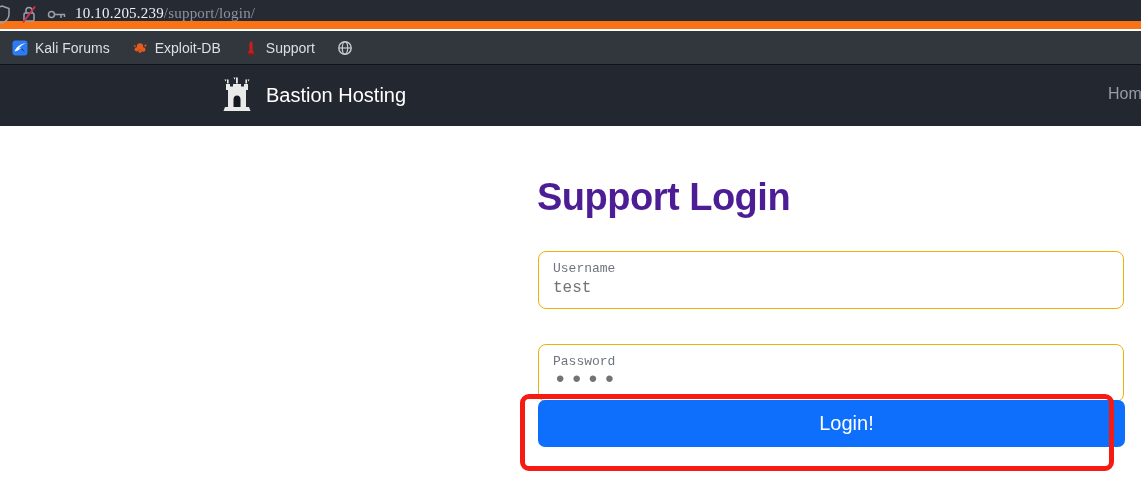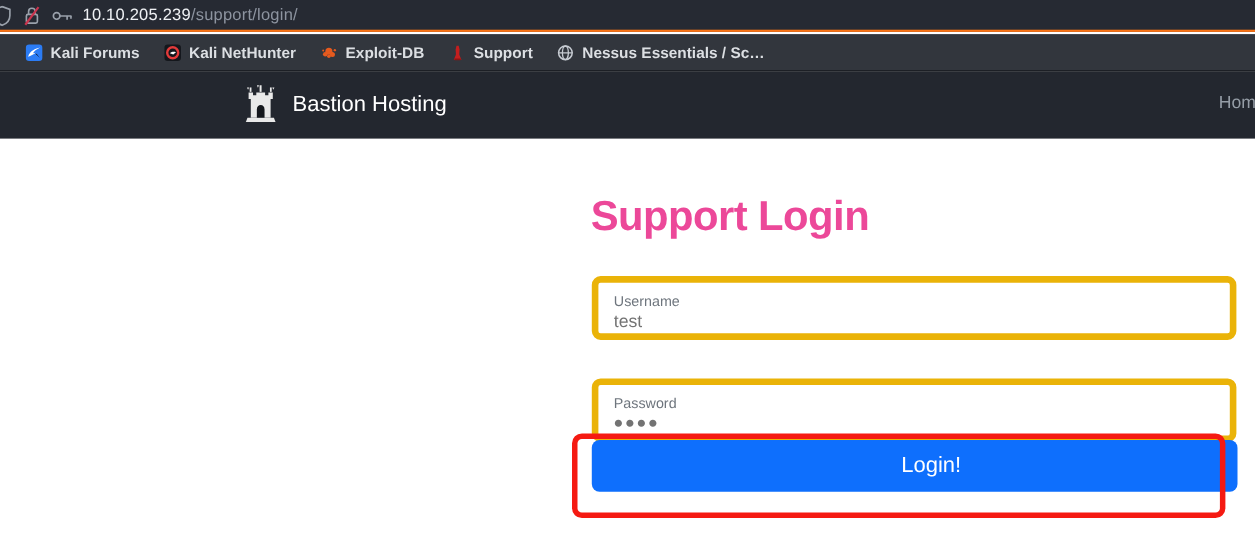--- a/index.html
+++ b/index.html
@@ -5,38 +5,38 @@
   html, body { margin:0; padding:0; }
   body {
     width:1141px; height:494px; position:relative; overflow:hidden;
     background:#ffffff; font-family:"Liberation Sans", "DejaVu Sans", sans-serif;
     -webkit-font-smoothing:antialiased;
   }
 
   
   .addressbar {
     position:absolute; top:0; left:0; width:100%; height:29px;
-    background:#262a33; border-bottom:2px solid #f97316;
-    display:flex; align-items:center; box-sizing:border-box;
+    background:#262a33; border-bottom:8px solid #f97316;
+    display:flex; align-items:center; box-sizing:border-box;font-family:Liberation Serif, serif;
   }
   .addressbar .icon { display:inline-flex; align-items:center; justify-content:center; }
   .shield-wrap { position:absolute; left:-7px; top:5px; }
   .lock-wrap   { position:absolute; left:20px; top:5px; }
   .key-wrap    { position:absolute; left:47px; top:7px; }
   .url {
     position:absolute; left:75px; top:0; height:27px; line-height:27px;
     font-size:15px; color:#eff1f4; letter-spacing:0.2px; cursor:text;
   }
   .url .path { color:#8d94a0; }
 
   
   .bookmarksbar {
     position:absolute; top:31px; left:0; width:100%; height:34px;
     background:#32363d; border-bottom:1px solid #101216;
-    display:flex; align-items:center; padding-left:20px; box-sizing:border-box;font-weight:bold;
+    display:flex; align-items:center; padding-left:9px; box-sizing:border-box;
   }
   .bm {
     display:flex; align-items:center; gap:7px; margin-right:16px;
     color:#dcdfe3; font-size:14px; white-space:nowrap; cursor:pointer;
     padding:2px 3px; border-radius:3px;
   }
   .fav { width:16px; height:16px; display:inline-flex; flex:0 0 16px; }
 
   
   .site-header {
@@ -48,26 +48,26 @@
     gap:14px; color:#ffffff; font-size:20px; cursor:pointer;
   }
   .nav-home {
     position:absolute; left:1108px; top:20px; color:#959da6; font-size:16px;
     text-decoration:none; cursor:pointer; white-space:nowrap;
   }
 
   
   .page-title {
     position:absolute; left:537px; top:176px; margin:0;
-    font-size:38px; font-weight:700; color:#ec4899; letter-spacing:-0.5px;
+    font-size:38px; font-weight:700; color:#4c1d95; letter-spacing:-0.5px;
   }
   .field {
     position:absolute; left:538px; width:586px; height:58px;
-    border:6px solid #eab308; border-radius:8px; box-sizing:border-box;
-    background:#fff; padding:9px 14px 0 14px; cursor:text;
+    border:1px solid #eab308; border-radius:8px; box-sizing:border-box;
+    background:#fff; padding:9px 14px 0 14px; cursor:text;font-family:Liberation Mono, monospace;
   }
   .field-username { top:251px; }
   .field-password { top:344px; }
   .field label { display:block; font-size:13px; color:#6e757d; cursor:text; }
   .field .val  { font-size:16px; color:#737373; margin-top:3px; }
   .field .dots { font-size:24px; letter-spacing:2px; line-height:14px; margin-top:5px; }
 
   .login-btn {
     position:absolute; left:538px; top:400px; width:587px; height:47px;
     background:#0e6ffd; color:#ffffff; font-size:20px;
@@ -115,30 +115,20 @@
     <span class="fav">
       <svg width="16" height="16" viewBox="0 0 16 16">
         <rect x="0.5" y="0.5" width="15" height="15" rx="3" fill="#2b7cf5"></rect>
         <path d="M2.5 11.5 C4.5 6 9 4 13.5 3.2 C10 5 8 6.5 7 8.5 L9.5 8 C7.5 9.5 5 11 2.5 11.5 Z" fill="#ffffff"></path>
         <path d="M9 8.6 L13 12.5 L10.5 9" fill="#10131a"></path>
       </svg>
     </span>
     <span>Kali Forums</span>
   </div>
 
-  <div class="bm">
-    <span class="fav">
-      <svg width="16" height="16" viewBox="0 0 16 16">
-        <rect x="0.5" y="0.5" width="15" height="15" rx="3" fill="#14171c"></rect>
-        <circle cx="8" cy="8" r="5" fill="none" stroke="#e23a3a" stroke-width="2.2"></circle>
-        <path d="M5.5 8.5 C7 7 9 6.8 11 7.5 L8.5 9.5 Z" fill="#ffffff"></path>
-      </svg>
-    </span>
-    <span>Kali NetHunter</span>
-  </div>
 
   <div class="bm">
     <span class="fav">
       <svg width="16" height="16" viewBox="0 0 16 16">
         <circle cx="8" cy="6.5" r="3.2" fill="#e65a1e"></circle>
         <circle cx="4.7" cy="9.3" r="2.1" fill="#e65a1e"></circle>
         <circle cx="11.2" cy="9.5" r="2.3" fill="#e65a1e"></circle>
         <circle cx="8" cy="11.2" r="1.6" fill="#e65a1e"></circle>
         <circle cx="13.4" cy="5.6" r="1.1" fill="#e65a1e"></circle>
         <circle cx="2.8" cy="5.9" r="0.9" fill="#e65a1e"></circle>
@@ -159,21 +149,20 @@
   </div>
 
   <div class="bm">
     <span class="fav">
       <svg width="16" height="16" viewBox="0 0 16 16">
         <circle cx="8" cy="8" r="6.2" fill="none" stroke="#c6cbd2" stroke-width="1.4"></circle>
         <ellipse cx="8" cy="8" rx="2.7" ry="6.2" fill="none" stroke="#c6cbd2" stroke-width="1.2"></ellipse>
         <line x1="1.8" y1="8" x2="14.2" y2="8" stroke="#c6cbd2" stroke-width="1.2"></line>
       </svg>
     </span>
-    <span>Nessus Essentials / Sc…</span>
   </div>
 
 </div>
 
 <header class="site-header">
   <div class="brand">
     <span style="display:inline-flex;">
       <svg width="30" height="36" viewBox="0 0 30 36">
         <g fill="#e9e9e9">
           <rect x="5" y="2.5" width="1.6" height="4"></rect>

